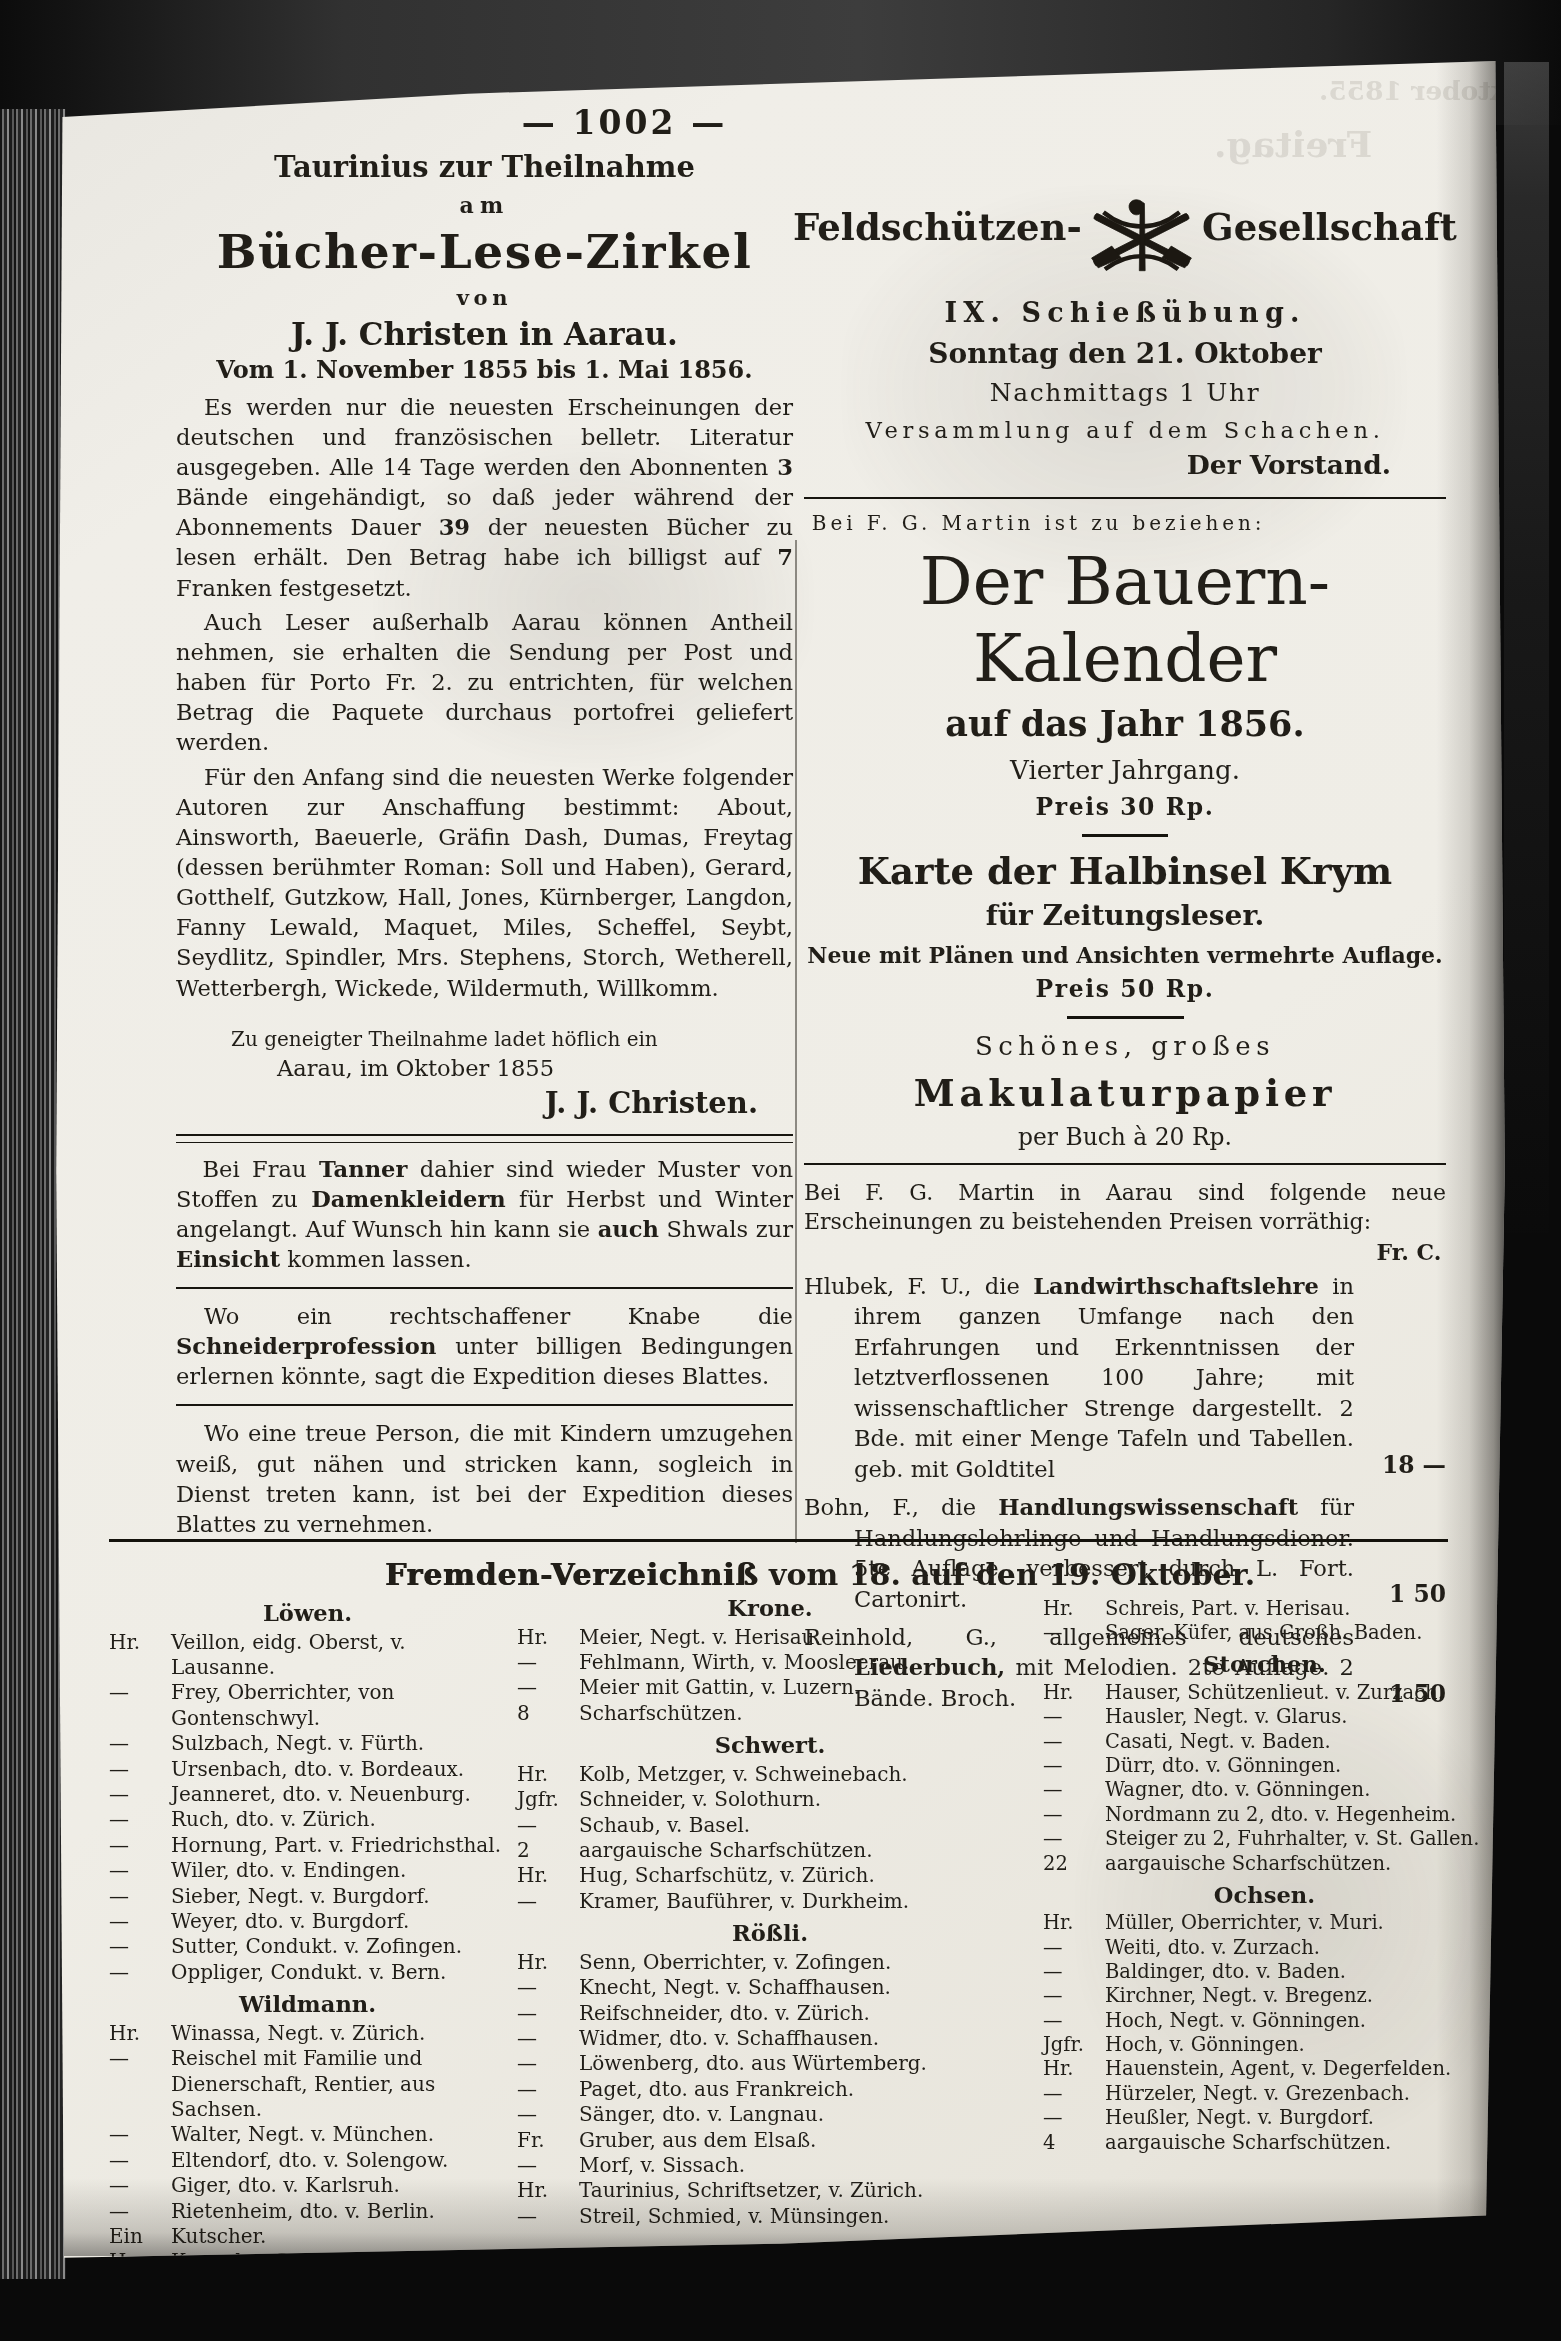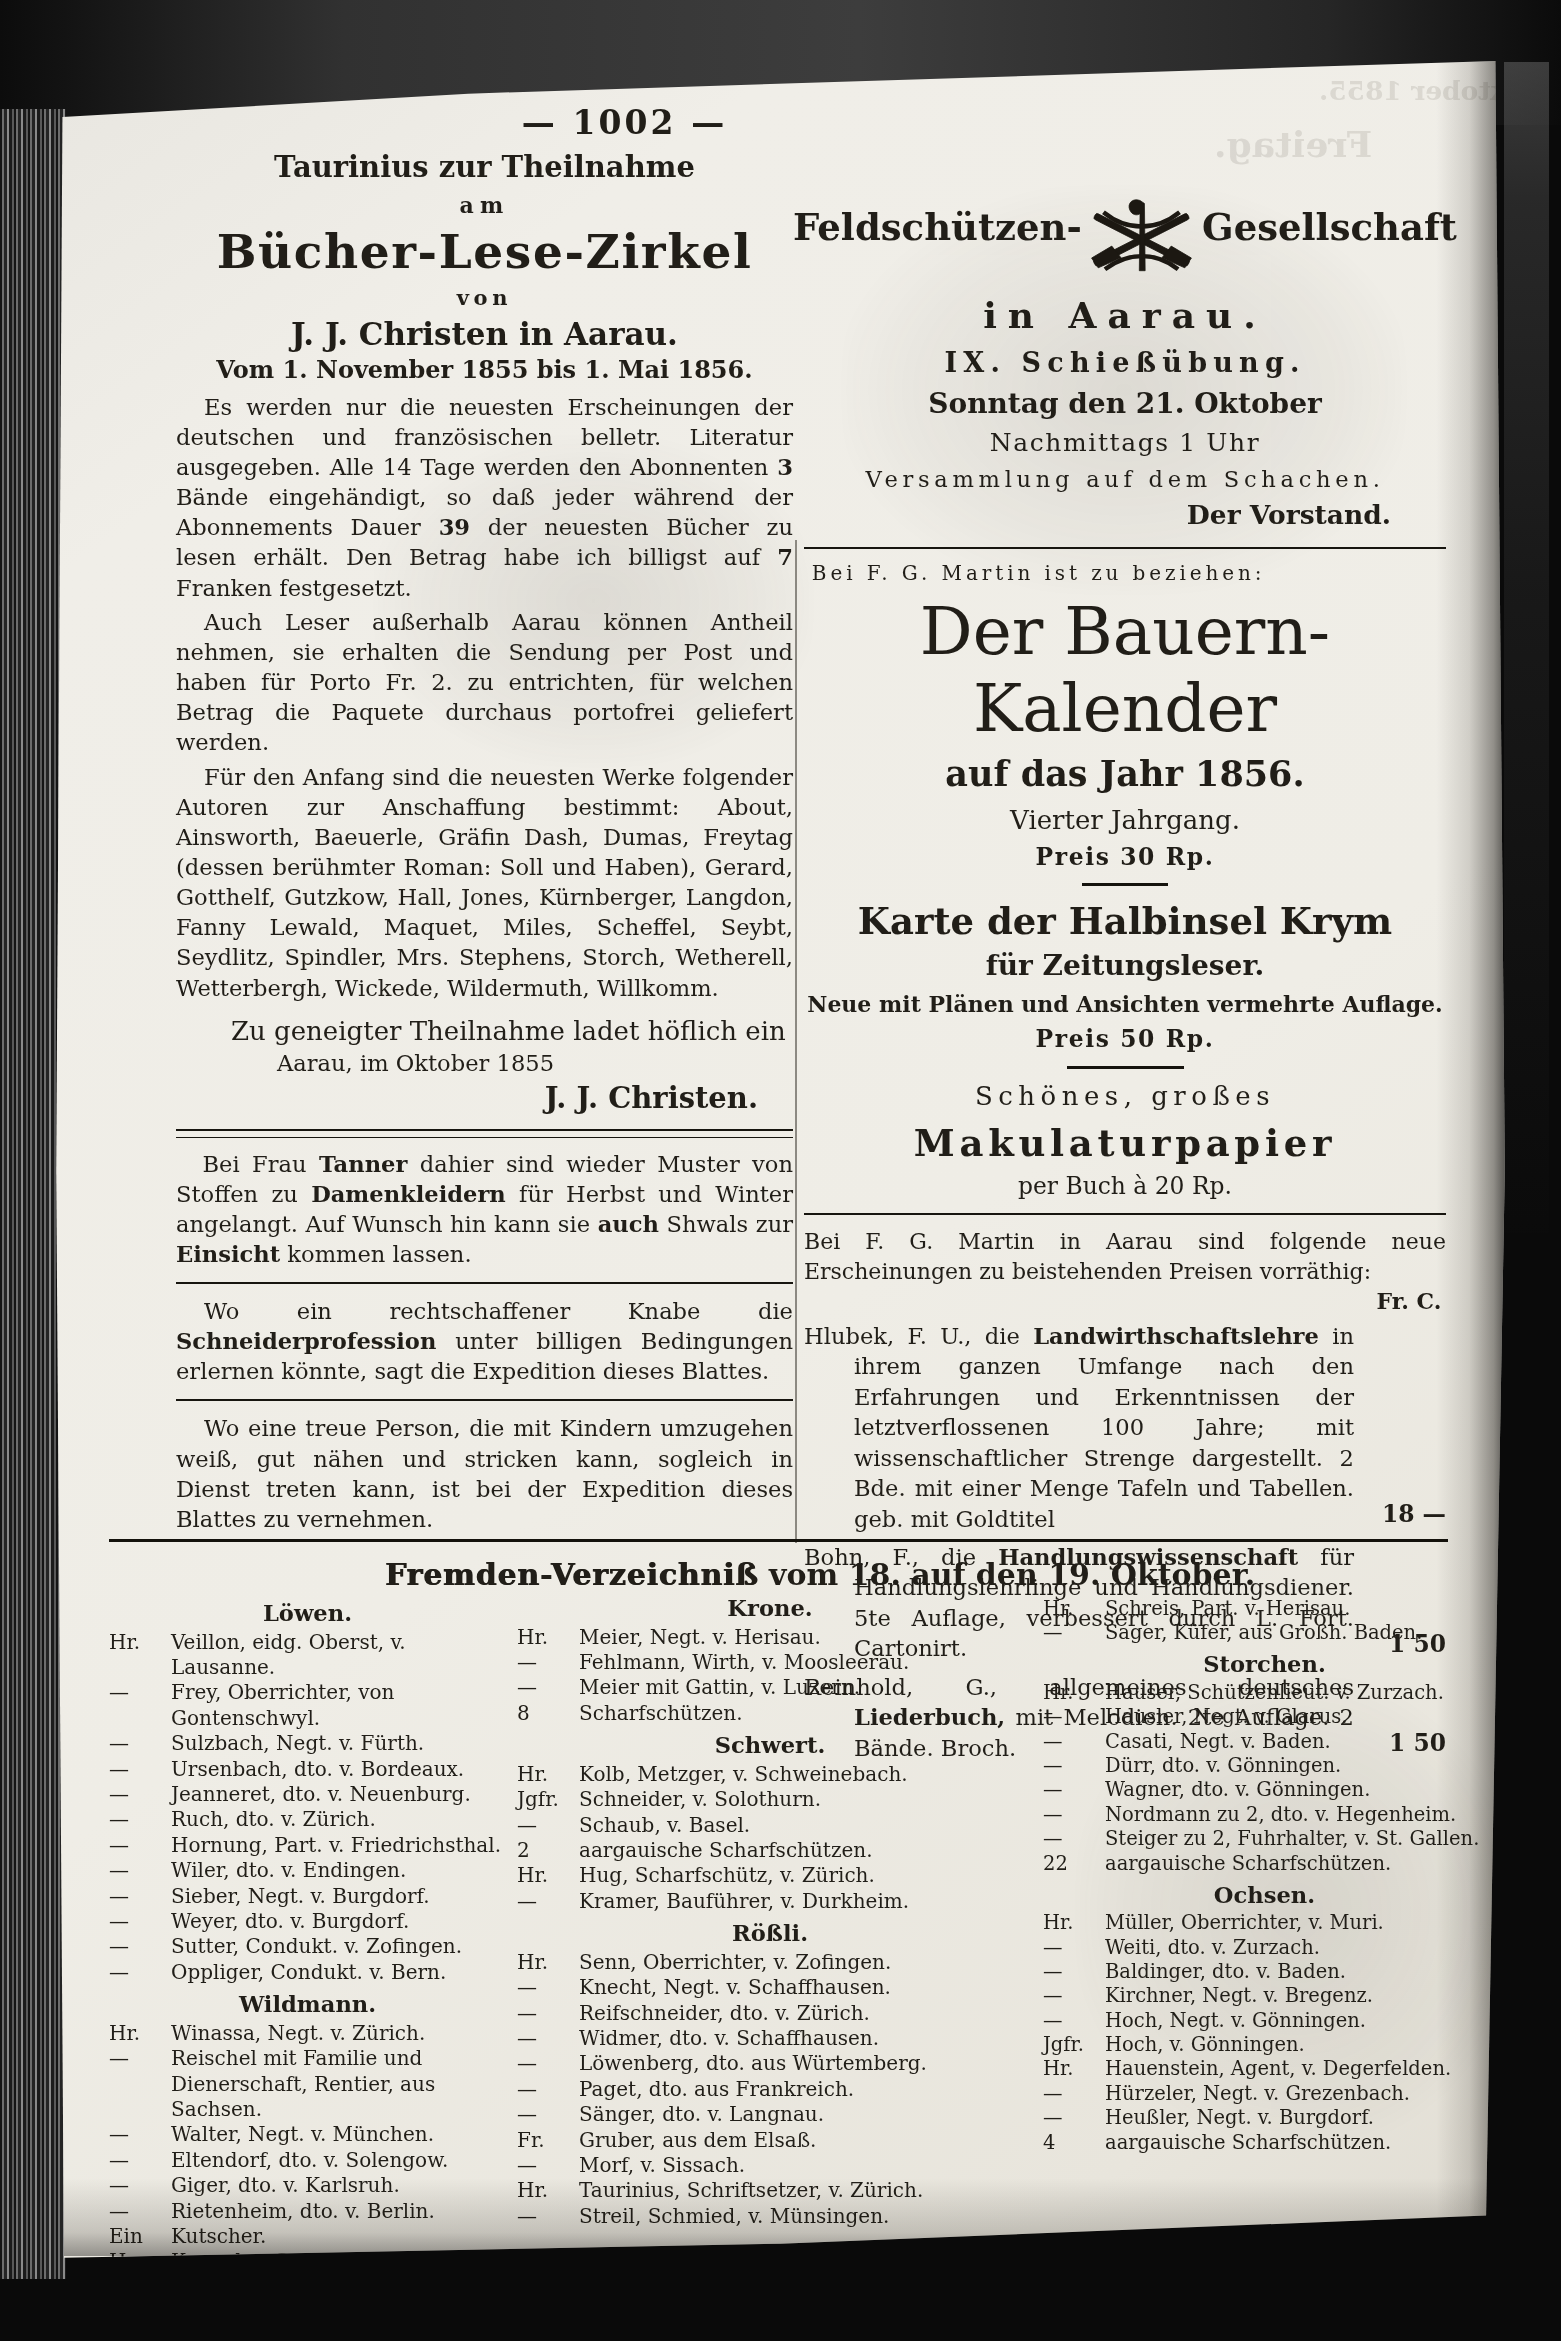--- a/index.html
+++ b/index.html
@@ -43,21 +43,21 @@
   .full-rule{position:absolute;left:109px;top:1539px;width:1339px;border-top:3.1px solid #14120c;}
   
   .lcol{position:absolute;left:176px;top:150px;width:617px;}
   .inv-line1{font-size:29px;font-weight:bold;}
   .inv-am{font-size:22px;font-weight:bold;letter-spacing:6.2px;margin:7.8px 0 1.6px;}
   .inv-title{font-size:47px;font-weight:bold;letter-spacing:1.6px;margin:6.2px 0 3.1px;}
   .inv-von{font-size:21px;font-weight:bold;letter-spacing:4.7px;margin:6.2px 0;}
   .inv-pub{font-size:31px;font-weight:bold;margin:4.7px 0 1.6px;}
   .inv-period{font-size:24px;font-weight:bold;margin:3.1px 0 7.8px;}
   .para{font-size:22.6px;line-height:1.33;text-align:justify;text-indent:28px;margin:0 0 4.7px 0;}
-  .closing1{font-size:26px;text-indent:55px;margin-top:13px;}
+  .closing1{font-size:20px;text-indent:55px;margin-top:24px;}
   .closing2{font-size:22.6px;text-indent:101px;margin:4.7px 0 1.6px;}
   .signature{font-size:29px;font-weight:bold;text-align:right;padding-right:35px;margin-top:4.7px;}
   
   .rcol{position:absolute;left:804px;top:205px;width:642px;}
   .feld-row{display:flex;justify-content:center;gap:1.6px;font-size:37px;font-weight:bold;}
   .feld-icon{width:117px;height:92px;flex:0 0 auto;margin-top:-11px;}
   .feld-aarau{font-size:36px;font-weight:bold;letter-spacing:11px;margin:7.8px 0 4.7px;}
   .feld-uebung{font-size:27px;font-weight:bold;letter-spacing:6.2px;margin:11px 0 4.7px;}
   .feld-sonntag{font-size:28px;font-weight:bold;margin:9.4px 0 3.1px;}
   .feld-nachm{font-size:25px;margin:7.8px 0 3.1px;letter-spacing:1.6px;}
@@ -144,21 +144,20 @@
             <rect x="8" y="55" width="144" height="9" rx="3"></rect>
             <path d="M152 51 L120 49 L116 69 L150 67 Z"></path>
           </g>
           <path d="M78 6 C68 2 60 10 64 19 C67 26 74 27 78 24 L77 102 L85 102 L84 10 Z"></path>
           <path d="M28 22 C60 48 100 48 132 22" fill="none" stroke-width="6"></path>
           <path d="M30 100 C62 76 100 76 130 100" fill="none" stroke-width="6"></path>
         </g>
       </svg>
       <span>Gesellschaft</span>
     </div>
-    <div class="c feld-aarau">in Aarau.</div>
     <div class="c feld-uebung">IX. Schießübung.</div>
     <div class="c feld-sonntag">Sonntag den 21. Oktober</div>
     <div class="c feld-nachm">Nachmittags 1 Uhr</div>
     <div class="c feld-versamml">Versammlung auf dem Schachen.</div>
     <div class="feld-vorstand">Der Vorstand.</div>
     <div class="rule" style="margin-top:17px;"></div>
     <div class="martin-intro">Bei F. G. Martin ist zu beziehen:</div>
     <div class="c bauern-title">Der Bauern-Kalender</div>
     <div class="c bauern-sub">auf das Jahr 1856.</div>
     <div class="c bauern-ed">Vierter Jahrgang.</div>

